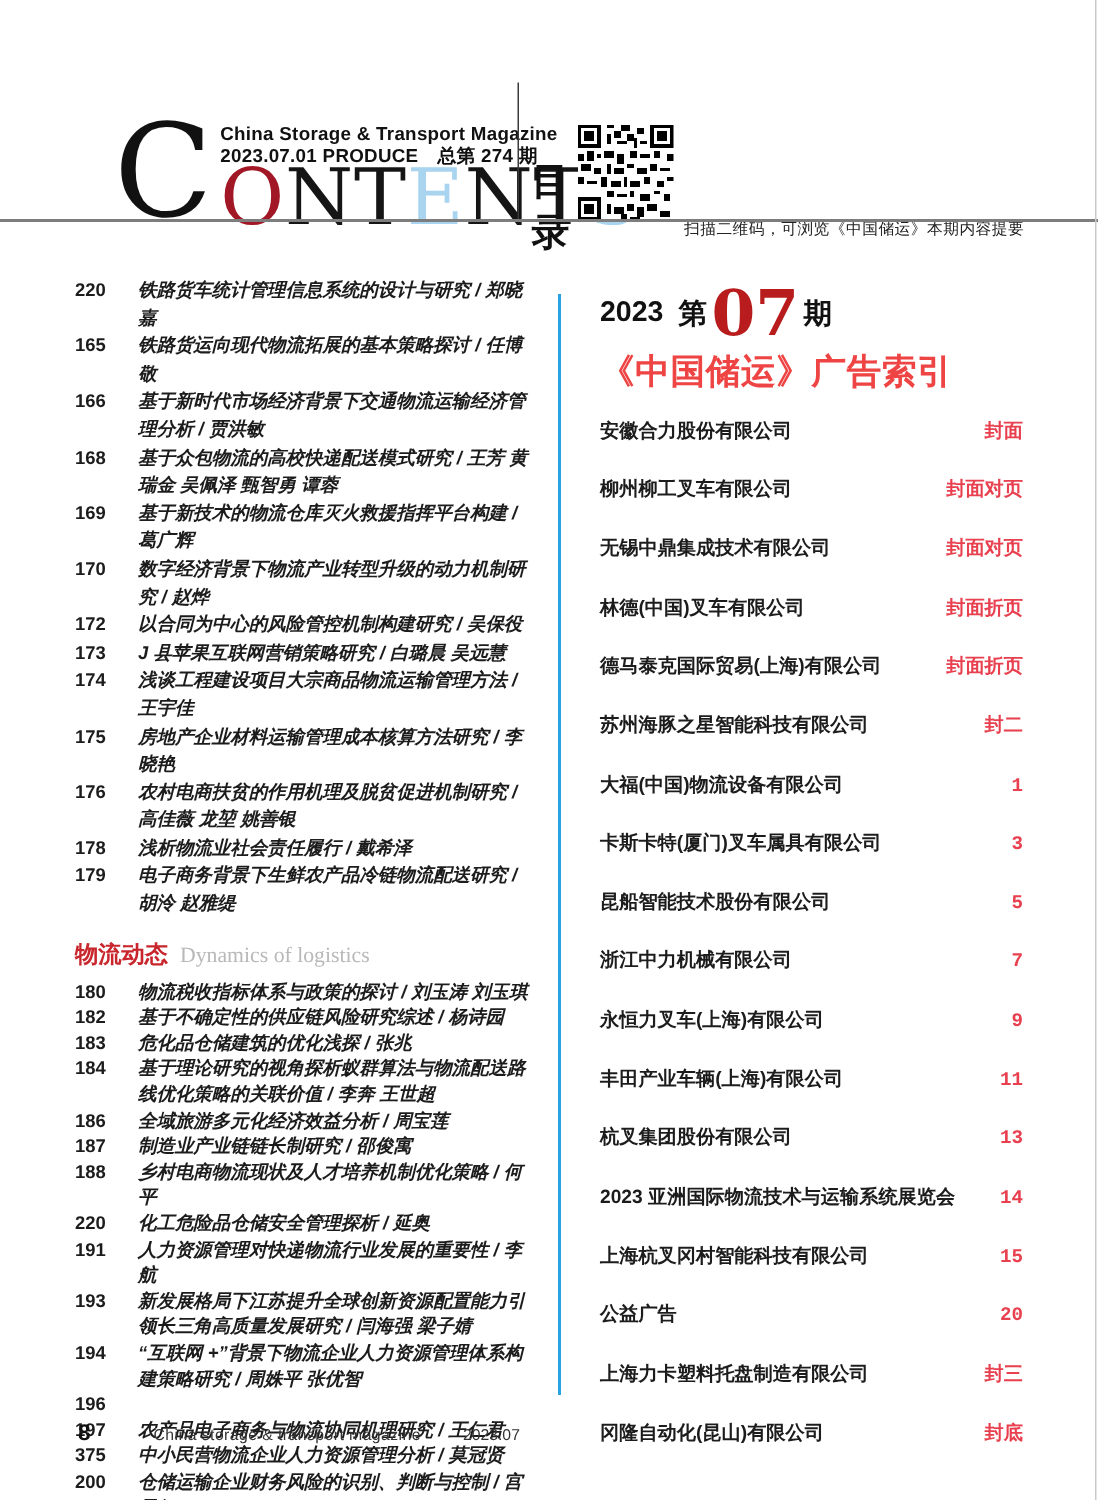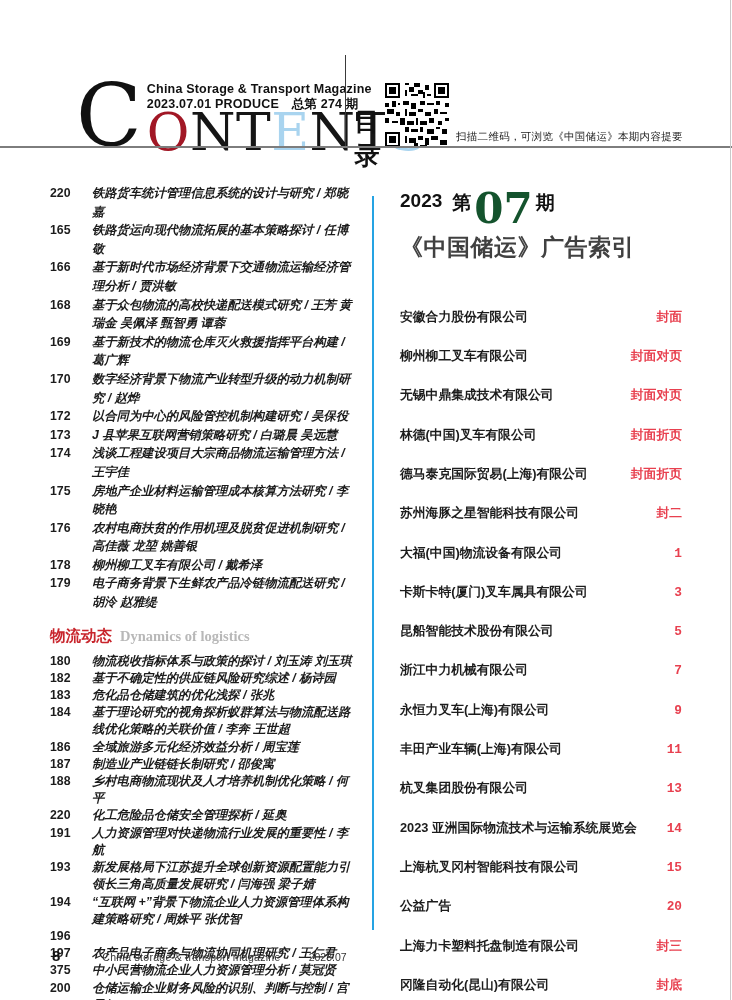--- a/index.html
+++ b/index.html
@@ -14,41 +14,41 @@
   .logo-right{margin-left:5px;}
   .taglines{font-size:12.5px;font-weight:700;line-height:1.18;color:#111;letter-spacing:.2px;}
   .logo-letters{font-family:"DejaVu Serif",serif;font-size:52px;line-height:.92;letter-spacing:.5px;margin-top:-3px;white-space:nowrap;}
   .logo-letter[data-color="black"]{color:#151515;}
   .logo-letter[data-color="darkred"]{color:#a11725;}
   .logo-letter[data-color="lightblue"]{color:#a9d4ef;}
   .header-vline{position:absolute;left:345px;top:55px;width:1px;height:92px;background:#3a3a3a;}
   .mulu{position:absolute;left:352px;top:108px;width:30px;text-align:center;font-size:25px;font-weight:600;color:#111;line-height:1.1;}
   .mulu div{margin-bottom:6px;}
   .qr{position:absolute;left:385px;top:83px;width:64px;height:64px;}
-  .qr-caption{position:absolute;left:456px;top:130px;font-size:10.5px;color:#222;letter-spacing:.3px;}
+  .qr-caption{position:absolute;left:456px;top:146px;font-size:10.5px;color:#222;letter-spacing:.3px;}
   .header-rule{position:absolute;left:0;top:146px;width:732px;height:2px;background:#7d7d7d;}
   .right-edge{position:absolute;right:1px;top:0;width:1px;height:1000px;background:#c9c9c9;}
   
   .left-col{position:absolute;left:50px;top:184px;width:302px;}
   .article-row{display:flex;font-size:12.3px;font-weight:700;color:#1c1c1c;}
   .part1 .article-row{line-height:18.6px;}
   .part2 .article-row{line-height:17.2px;}
   .article-no{width:42px;flex-shrink:0;}
   .article-title{flex:1;font-style:italic;}
   .section-hdr{margin:14px 0 6px 0;display:flex;align-items:baseline;}
   .section-cn{color:#c8252c;font-size:15.5px;font-weight:800;}
-  .section-en{color:#b8b8b8;font-family:"Liberation Serif","DejaVu Serif",serif;font-size:14.5px;margin-left:8px;font-weight:bold;}
+  .section-en{color:#b8b8b8;font-family:"Liberation Serif","DejaVu Serif",serif;font-size:14.5px;margin-left:8px;}
   
   .divider-blue{position:absolute;left:372px;top:196px;width:2px;height:734px;background:#25a3e3;}
   
   .right-col{position:absolute;left:400px;top:190px;width:282px;}
-  .ad-title-line1{display:flex;align-items:flex-start;font-size:19px;font-weight:700;color:#111;}
-  .ad-issue-no{font-family:"DejaVu Serif",serif;font-size:42px;font-weight:700;color:#14532d;line-height:.9;margin:0 3px;}
-  .ad-title-line2{font-size:23px;font-weight:800;color:#404040;margin-top:4px;letter-spacing:.5px;}
-  .ads{margin-top:46px;}
+  .ad-title-line1{display:flex;align-items:center;font-size:19px;font-weight:700;color:#111;}
+  .ad-issue-no{font-family:"DejaVu Serif",serif;font-size:42px;font-weight:700;color:#b91c1c;line-height:.9;margin:0 3px;}
+  .ad-title-line2{font-size:23px;font-weight:800;color:#ef4444;margin-top:4px;letter-spacing:.5px;}
+  .ads{margin-top:16px;}
   .ad-row{display:flex;justify-content:space-between;align-items:baseline;font-size:12.8px;font-weight:700;margin-bottom:22.3px;}
   .ad-name{color:#1c1c1c;}
   .ad-page{color:#e8404f;text-align:right;flex-shrink:0;margin-left:10px;font-family:Liberation Mono, monospace;}
   
   .footer{position:absolute;left:52px;top:947px;display:flex;align-items:baseline;}
   .footer-no{font-size:15px;font-weight:700;color:#111;}
   .footer-mag{font-size:10.5px;color:#333;margin-left:42px;letter-spacing:.3px;}
   .footer-date{font-size:10.5px;color:#333;margin-left:28px;}
 </style>
 </head>
@@ -182,21 +182,21 @@
       <div class="article-row">
         <span class="article-no">175</span>
         <span class="article-title">房地产企业材料运输管理成本核算方法研究 / 李晓艳</span>
       </div>
       <div class="article-row">
         <span class="article-no">176</span>
         <span class="article-title">农村电商扶贫的作用机理及脱贫促进机制研究 / 高佳薇 龙堃 姚善银</span>
       </div>
       <div class="article-row">
         <span class="article-no">178</span>
-        <span class="article-title">柳州柳工叉车有限公司 / 戴希泽</span>
+        <span class="article-title">浅析物流业社会责任履行 / 戴希泽</span>
       </div>
       <div class="article-row">
         <span class="article-no">179</span>
         <span class="article-title">电子商务背景下生鲜农产品冷链物流配送研究 / 胡泠 赵雅缇</span>
       </div>
     </div>
 
   <div class="section-hdr">
     <span class="section-cn">物流动态</span>
     <span class="section-en">Dynamics of logistics</span>

